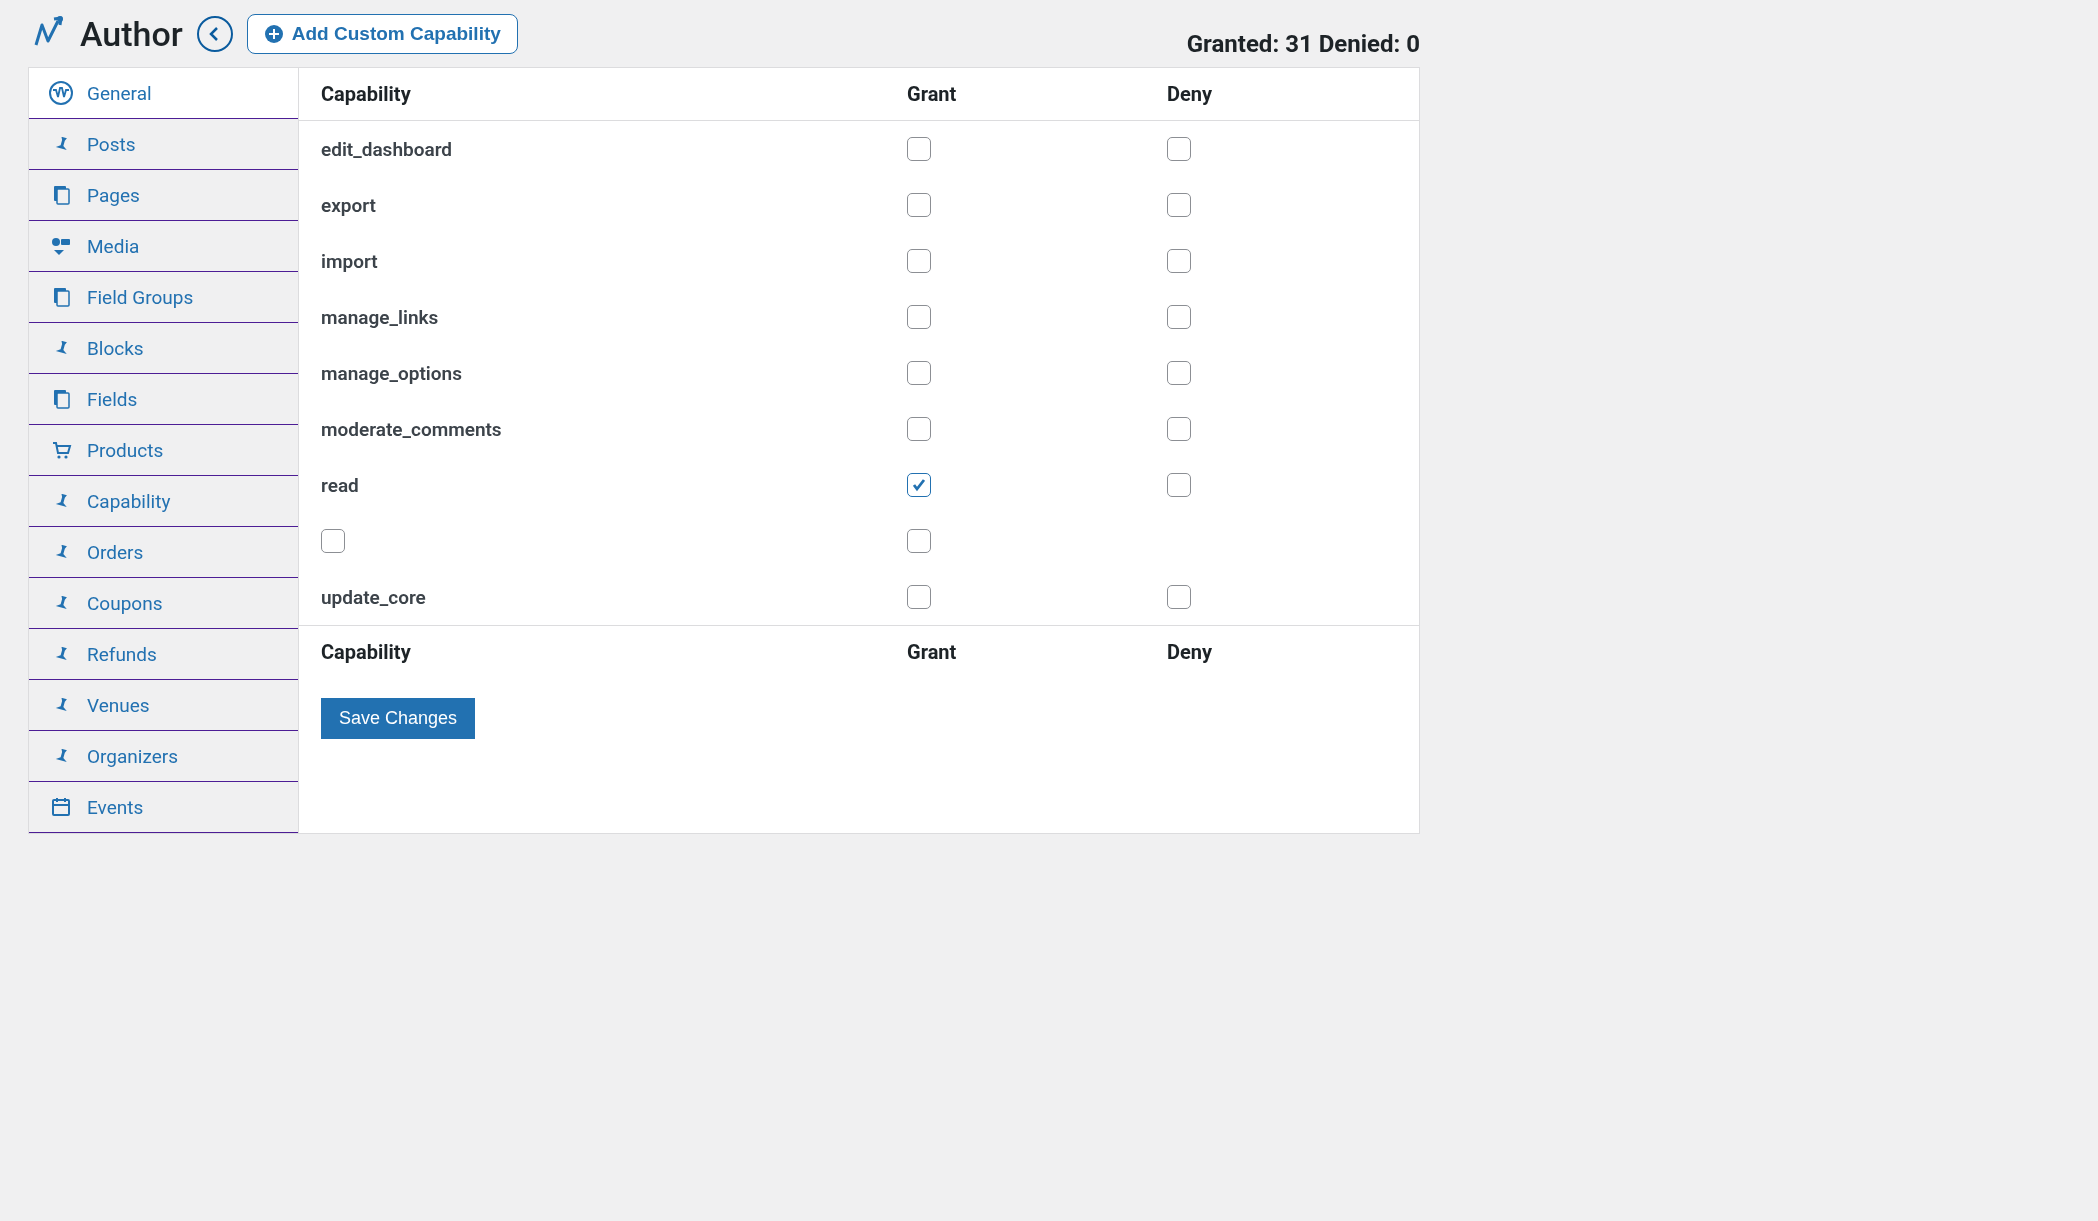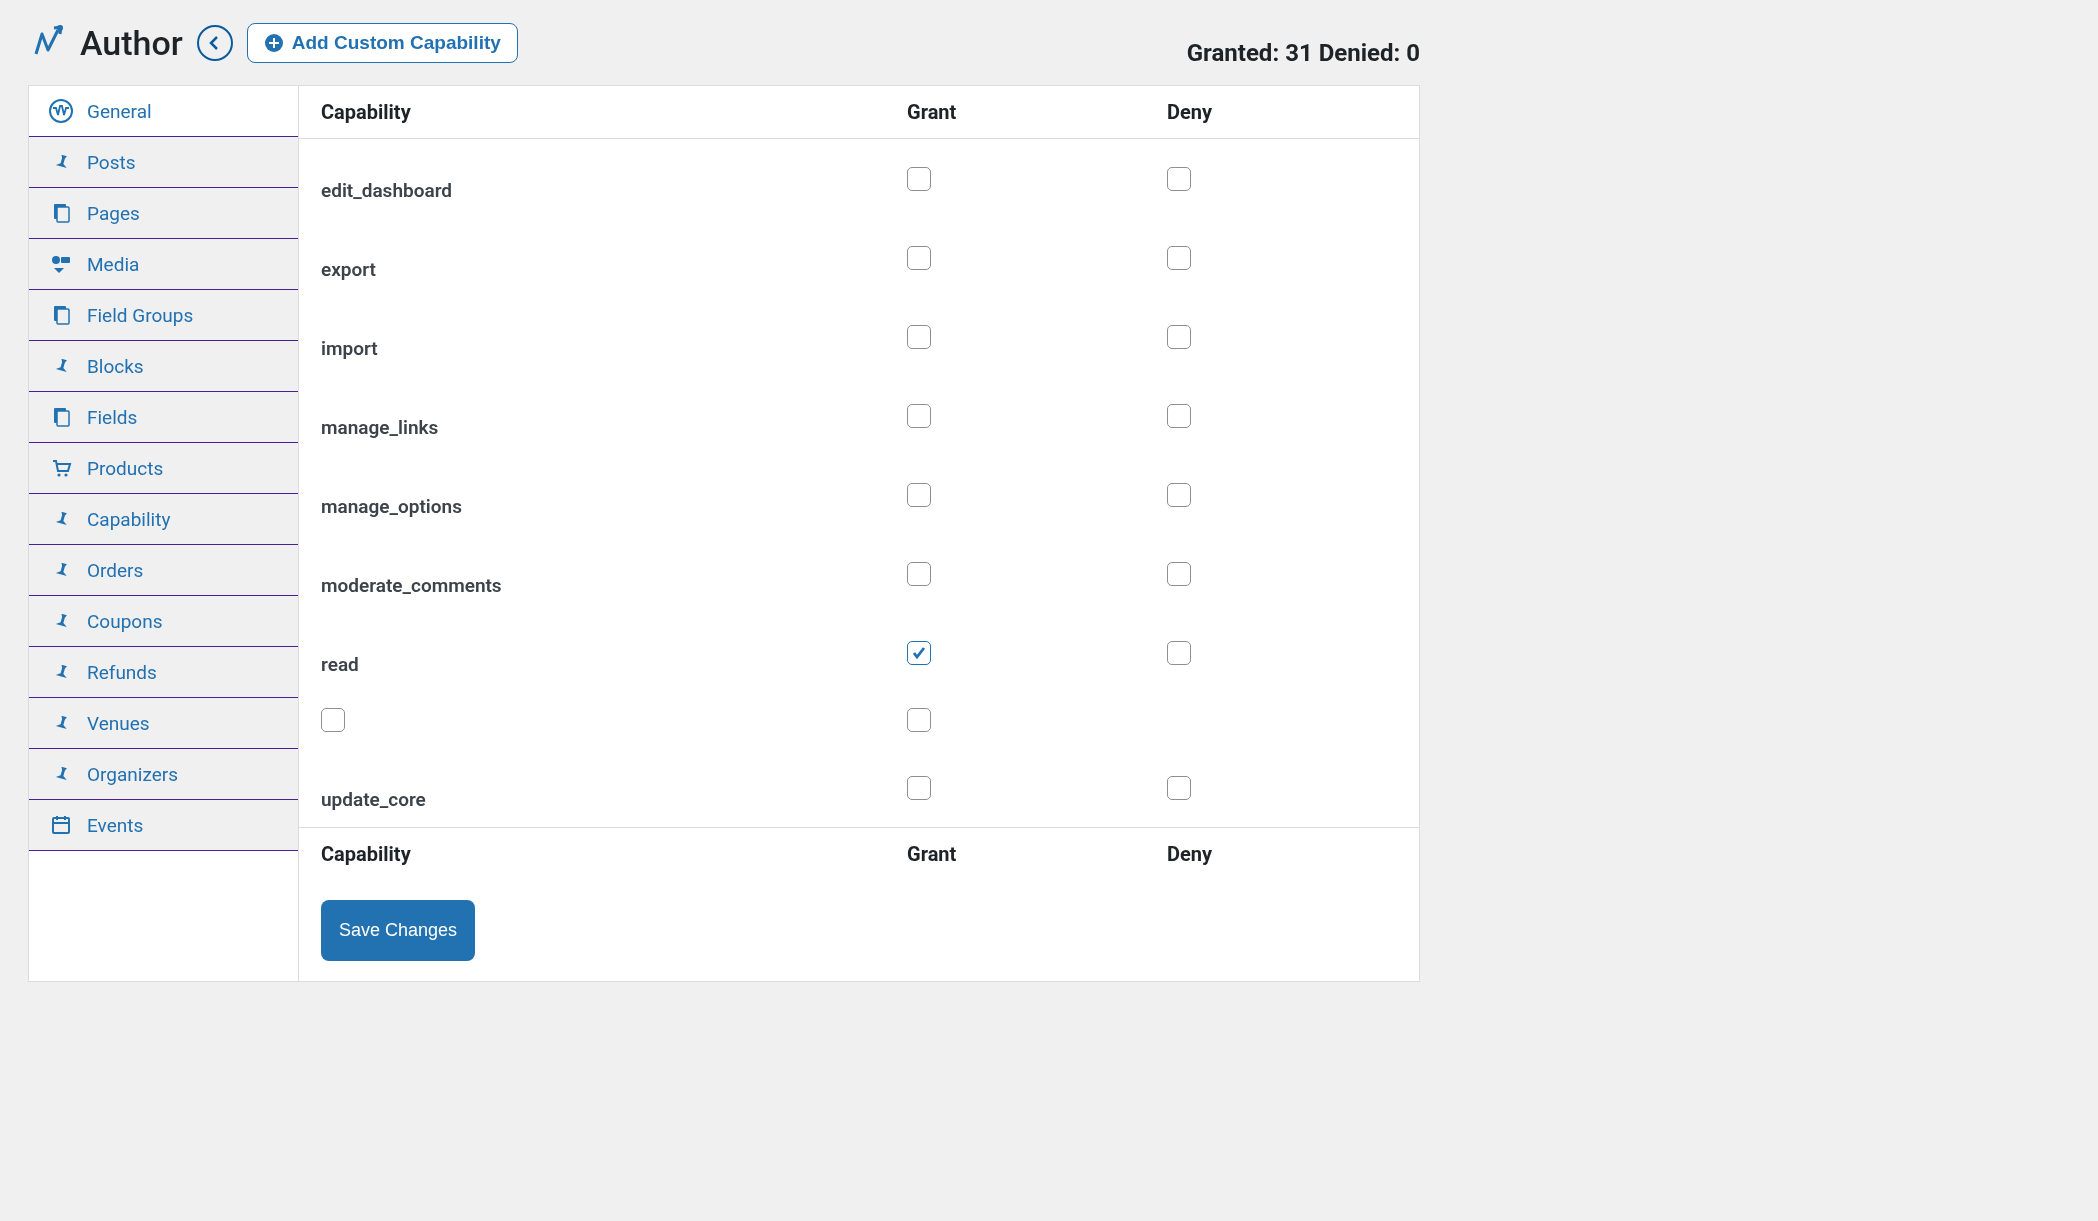--- a/index.html
+++ b/index.html
@@ -1,42 +1,42 @@
 <!DOCTYPE html>
 <html><head>
 <meta charset="utf-8">
 <style>
 * { box-sizing: border-box; margin: 0; padding: 0; }
 body { font-family: -apple-system, BlinkMacSystemFont, "Segoe UI", Roboto, sans-serif; background: #f0f0f1; color: #1d2327; font-size: 18px; }
 .page { width: 1448px; }
-.header { display: flex; align-items: center; padding: 18px 28px; gap: 14px; }
+.header { display: flex; align-items: center; padding: 9px 28px; gap: 14px; }
 .header-icon { width: 38px; height: 38px; }
 .header-title { font-size: 34px; font-weight: 500; color: #1d2327; }
 .back-btn { width: 36px; height: 36px; border: 2px solid #0a5b9e; border-radius: 50%; background: transparent; display: flex; align-items: center; justify-content: center; cursor: pointer; }
 .back-btn svg { stroke: #0a5b9e; }
 .add-btn { display: flex; align-items: center; gap: 8px; border: 1.5px solid #2271b1; background: #fff; color: #2271b1; font-size: 19px; font-weight: 600; padding: 8px 16px; border-radius: 8px; cursor: pointer; }
 .add-btn svg { fill: #2271b1; }
 .header-stats { margin-left: auto; font-size: 24px; font-weight: 700; color: #1d2327; margin-top: 21px; }
 .main { display: flex; background: #fff; border: 1px solid #dcdcde; margin: 0 28px; }
 .sidebar { width: 270px; border-right: 1px solid #dcdcde; }
 .sidebar-item { display: flex; align-items: center; gap: 14px; padding: 13px 20px; color: #2271b1; font-size: 19px; cursor: pointer; border-bottom: 1px solid #4c1d95; }
 .sidebar-item.active { background: #fff; }
 .sidebar-item:not(.active) { background: #f0f0f1; }
 .sidebar-icon { width: 24px; height: 24px; display: flex; align-items: center; justify-content: center; flex-shrink: 0; }
 .sidebar-icon svg { fill: #2271b1; }
 .content { flex: 1; }
 .table-header, .table-footer { display: grid; grid-template-columns: 1fr 260px 230px; padding: 14px 22px; border-bottom: 1px solid #dcdcde; font-weight: 700; font-size: 20px; }
 .table-footer { border-bottom: none; border-top: 1px solid #dcdcde; }
 .cap-row { display: grid; grid-template-columns: 1fr 260px 230px; padding: 16px 22px; align-items: center; }
-.cap-name { font-weight: 600; color: #3c434a; font-size: 19px; margin-top: 24px; }
+.cap-name { font-weight: 600; color: #3c434a; font-size: 19px; }
 .checkbox { width: 24px; height: 24px; border: 1.5px solid #8c8f94; border-radius: 5px; background: #fff; cursor: pointer; display: flex; align-items: center; justify-content: center; }
 .checkbox.checked { border-color: #2271b1; }
 .checkbox.checked svg { stroke: #2271b1; }
 .actions { padding: 20px 22px; }
-.save-btn { background: #2271b1; color: #fff; border: none; padding: 20px 18px; font-size: 18px; border-radius: 8px; cursor: pointer; }
+.save-btn { background: #2271b1; color: #fff; border: none; padding: 10px 18px; font-size: 18px; border-radius: 0; cursor: pointer; }
 </style>
 </head>
 <body>
 
 <div class="page">
   <div class="header">
     <span class="header-icon">
       <svg viewBox="0 0 38 38" fill="none">
           <path d="M8 30 L14 10 L20 26 L30 6 M26 4 L33 3 L32 10" stroke="#2271b1" stroke-width="3" stroke-linejoin="round" fill="none"></path>
           <circle cx="32" cy="4" r="3" fill="#2271b1"></circle>

